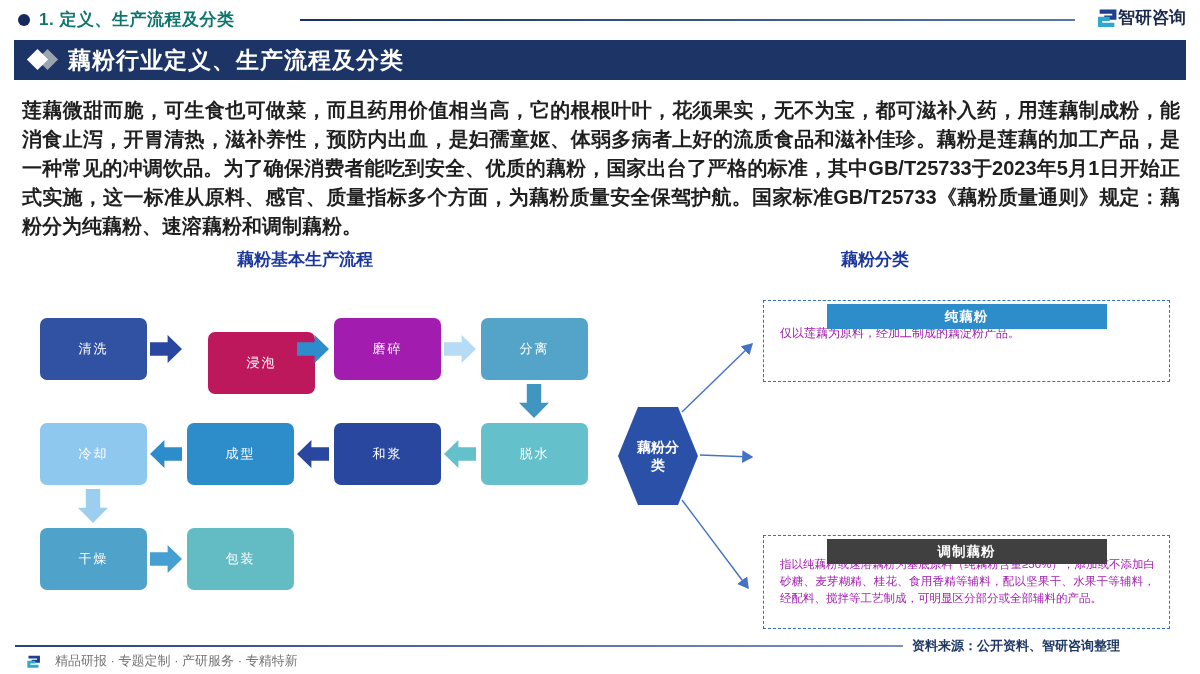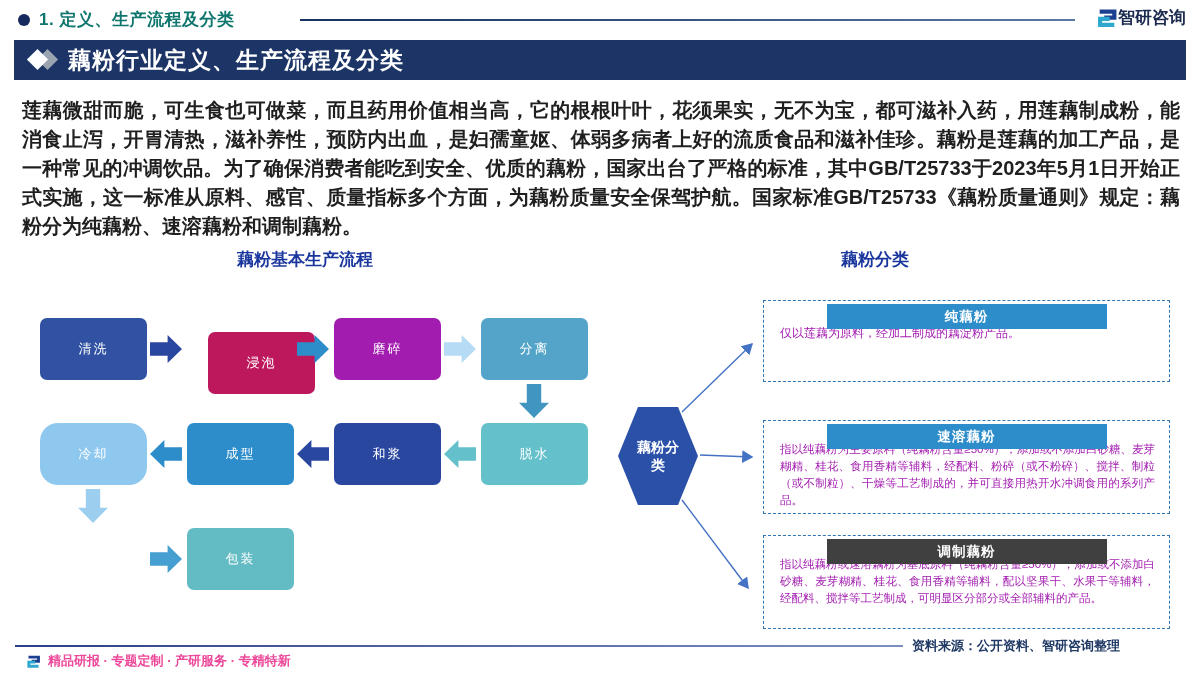--- a/index.html
+++ b/index.html
@@ -62,22 +62,22 @@
   #cat-2{top:291px;height:92px;}
   #cat-0 .cat-desc{padding-top:24px;font-size:12px;}
 
   .connector-svg{position:absolute;left:0;top:0;width:1200px;height:400px;pointer-events:none;}
 
   
   .source-rule{position:absolute;left:15px;top:645px;width:888px;height:2px;
                background:linear-gradient(to right,#2b3f87,#7d8fc0);}
   .source-note{position:absolute;left:912px;top:637px;width:270px;font-size:13px;
                font-weight:bold;color:#1F3864;}
-  .footer{position:absolute;left:26px;top:652px;display:flex;align-items:center;gap:7px;
-          font-size:13px;font-weight:bold;color:#ec4899;}
+  .footer{position:absolute;left:26px;top:652px;display:flex;align-items:center;gap:14px;
+          font-size:13px;font-weight:normal;color:#737373;}
 </style>
 </head>
 <body>
 
 <div class="page">
 
   <div class="top-header">
     <span class="bullet"></span>
     <span class="section-title">1. 定义、生产流程及分类</span>
   </div>
@@ -106,29 +106,30 @@
 
     <div class="fbox" style="left: 40px; top: 74px; background: rgb(49, 82, 163);">清洗</div>
     <div class="arrow right" style="left: 150px; top: 91px; background: rgb(42, 71, 160);"></div>
     <div class="fbox" style="left: 187px; top: 88px; background: #be185d; margin-left: 21px;">浸泡</div>
     <div class="arrow right" style="left: 297px; top: 91px; background: rgb(44, 141, 202);"></div>
     <div class="fbox" style="left: 334px; top: 74px; background: #a21caf;">磨碎</div>
     <div class="arrow right" style="left: 444px; top: 91px; background: rgb(181, 220, 244);"></div>
     <div class="fbox" style="left: 481px; top: 74px; background: rgb(83, 164, 200);">分离</div>
     <div class="arrow down" style="left: 519px; top: 140px; background: rgb(64, 150, 192);"></div>
 
-    <div class="fbox" style="left: 40px; top: 179px; background: rgb(143, 200, 238); border-radius: 18px;">冷却</div>
+    <div class="fbox" style="left: 40px; top: 179px; background: rgb(143, 200, 238);">冷却</div>
     <div class="arrow left" style="left: 150px; top: 196px; background: rgb(44, 141, 202);"></div>
     <div class="fbox" style="left: 187px; top: 179px; background: rgb(44, 141, 202);">成型</div>
     <div class="arrow left" style="left: 297px; top: 196px; background: rgb(42, 71, 160);"></div>
     <div class="fbox" style="left: 334px; top: 179px; background: rgb(42, 71, 160);">和浆</div>
     <div class="arrow left" style="left: 444px; top: 196px; background: rgb(100, 192, 202);"></div>
     <div class="fbox" style="left: 481px; top: 179px; background: rgb(100, 192, 202);">脱水</div>
     <div class="arrow down" style="left: 78px; top: 245px; background: rgb(156, 206, 240);"></div>
 
+    <div class="fbox" style="left: 40px; top: 284px; background: rgb(79, 163, 202);">干燥</div>
     <div class="arrow right" style="left: 150px; top: 301px; background: rgb(69, 159, 208);"></div>
     <div class="fbox" style="left: 187px; top: 284px; background: rgb(99, 188, 196);">包装</div>
 
     <div class="hexagon" style="background: rgb(42, 80, 168);">
       <div class="hex-label">藕粉分类</div>
     </div>
 
     <svg class="connector-svg">
       <defs>
         <marker id="ah" markerWidth="9" markerHeight="9" refX="7" refY="4.5" orient="auto">
@@ -137,24 +138,20 @@
       </defs>
       <line x1="682" y1="168" x2="752" y2="100" stroke="#4472C4" stroke-width="1.4" marker-end="url(#ah)"></line>
       <line x1="700" y1="211" x2="752" y2="213" stroke="#4472C4" stroke-width="1.4" marker-end="url(#ah)"></line>
       <line x1="682" y1="256" x2="748" y2="344" stroke="#4472C4" stroke-width="1.4" marker-end="url(#ah)"></line>
     </svg>
 
     <div class="cat-box" id="cat-0">
       <div class="cat-header" style="background: rgb(44, 141, 202);">纯藕粉</div>
       <div class="cat-desc">仅以莲藕为原料，经加工制成的藕淀粉产品。</div>
     </div>
-    <div class="cat-box" id="cat-1">
-      <div class="cat-header" style="background: rgb(44, 141, 202);">速溶藕粉</div>
-      <div class="cat-desc">指以纯藕粉为主要原料（纯藕粉含量≥50%），添加或不添加白砂糖、麦芽糊精、桂花、食用香精等辅料，经配料、粉碎（或不粉碎）、搅拌、制粒（或不制粒）、干燥等工艺制成的，并可直接用热开水冲调食用的系列产品。</div>
-    </div>
     <div class="cat-box" id="cat-2">
       <div class="cat-header" style="background: #404040; text-align: right;">调制藕粉</div>
       <div class="cat-desc">指以纯藕粉或速溶藕粉为基底原料（纯藕粉含量≥50%），添加或不添加白砂糖、麦芽糊精、桂花、食用香精等辅料，配以坚果干、水果干等辅料，经配料、搅拌等工艺制成，可明显区分部分或全部辅料的产品。</div>
     </div>
   </div>
 
   <div class="source-rule"></div>
   <div class="source-note">资料来源：公开资料、智研咨询整理</div>
   <div class="footer">
     <svg width="15" height="15" viewBox="0 0 24 24">

